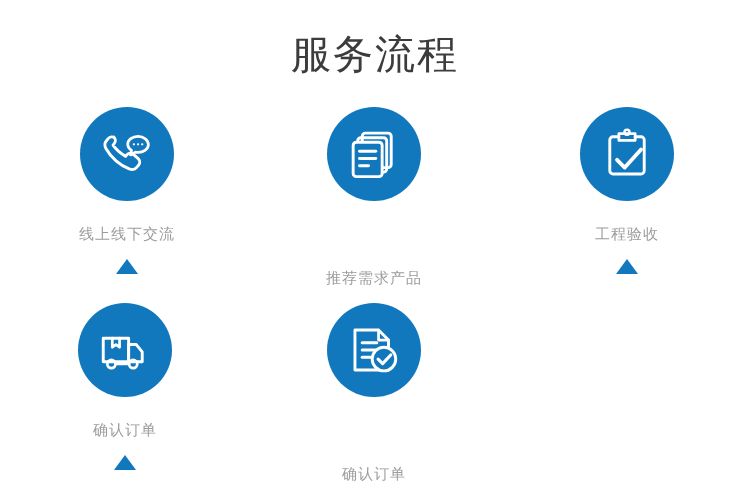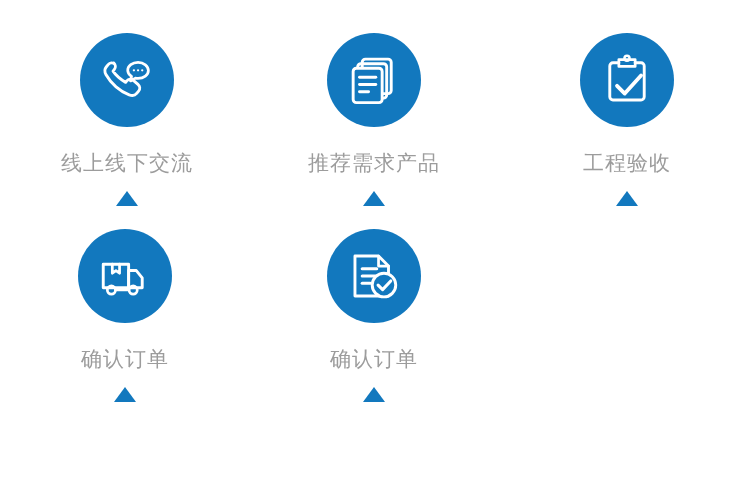--- a/index.html
+++ b/index.html
@@ -49,45 +49,46 @@
     justify-content: center;
     flex: 0 0 auto;
   }
   .icon-circle svg {
     display: block;
     width: 58px;
     height: 58px;
   }
   .step-label {
     margin-top: 25px;
-    font-size: 21px;
+    font-size: 15px;
     line-height: 1;
     color: #9c9c9c;
     letter-spacing: 1px;
     white-space: nowrap;
     font-family: "Liberation Sans", "DejaVu Sans", sans-serif;
   }
   .step-arrow {
     margin-top: 18px;
     width: 0;
     height: 0;
     border-left: 11px solid transparent;
     border-right: 11px solid transparent;
     border-bottom: 15px solid #1278be;
   }
   
   .col-1 { transform: translateX(2px); }
   .col-2 { transform: translateX(0px); }
-  .col-3 { transform: translateX(-1px); }
+  .col-3 { transform: translateX(-1px); gap: 44px; }
 </style>
 </head>
 <body>
 
 <div class="page">
 
+  <h1 class="page-title">服务流程</h1>
 
   <div class="grid">
 
     <div class="step col-1">
       <div class="icon-circle">
         <svg viewBox="0 0 64 64" fill="none" stroke="#ffffff" stroke-width="3.2" stroke-linecap="round" stroke-linejoin="round">
           <path d="M18.5 14.5c-2.2-2.1-5.4-1.7-7.3 0.6l-2.1 2.5c-1.9 2.3-1.9 5.6-0.2 8.6 2.5 4.4 6.4 9.4 11 13.4 4.6 4 9.9 7.1 14.5 8.8 3.2 1.2 6.4 0.7 8.3-1.6l2.1-2.5c1.9-2.3 1.6-5.5-0.7-7.5l-5.1-4.4c-2.2-1.9-5.4-1.6-7.2 0.6l-1.3 1.6c-2.6-1.3-5.3-3.3-7.7-5.4-2.4-2.1-4.6-4.6-6.2-7l1.3-1.6c1.9-2.3 1.6-5.5-0.6-7.4z"></path>
           <path d="M44.2 12.5c-6.3 0-11.4 3.9-11.4 8.7 0 2.7 1.6 5.2 4.2 6.8l-1.1 5.1 5.4-3.1c0.9 0.2 1.9 0.3 2.9 0.3 6.3 0 11.4-3.9 11.4-8.7 0-4.8-5.1-9.1-11.4-9.1z" stroke-width="3"></path>
           <circle cx="39.6" cy="21.3" r="1.25" fill="#ffffff" stroke="none"></circle>
           <circle cx="44.2" cy="21.3" r="1.25" fill="#ffffff" stroke="none"></circle>

